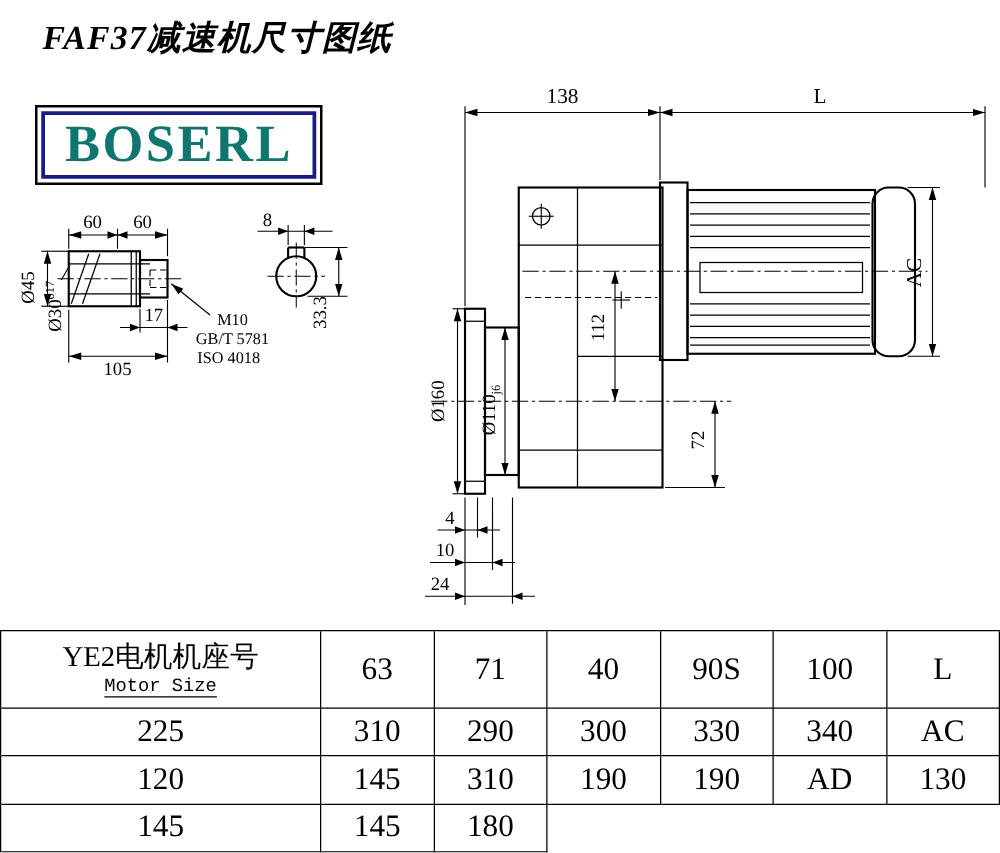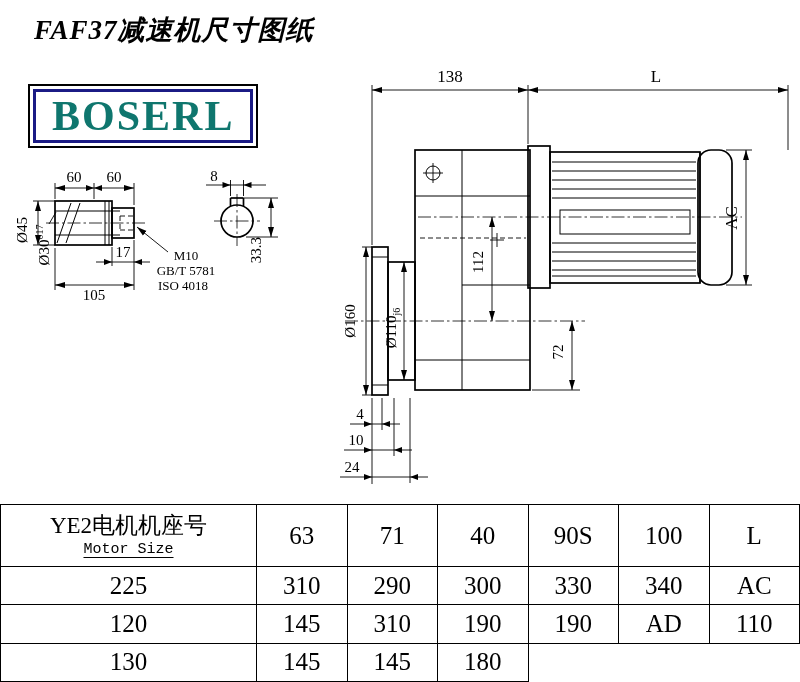--- a/index.html
+++ b/index.html
@@ -299,18 +299,17 @@
   <div class="cell">340</div>
 
   <div class="cell">AC</div>
   <div class="cell">120</div>
   <div class="cell">145</div>
   <div class="cell">310</div>
   <div class="cell">190</div>
   <div class="cell">190</div>
 
   <div class="cell">AD</div>
-  <div class="cell">110</div>
   <div class="cell">130</div>
   <div class="cell">145</div>
   <div class="cell">145</div>
   <div class="cell">180</div>
 </div>
 
 </body></html>

